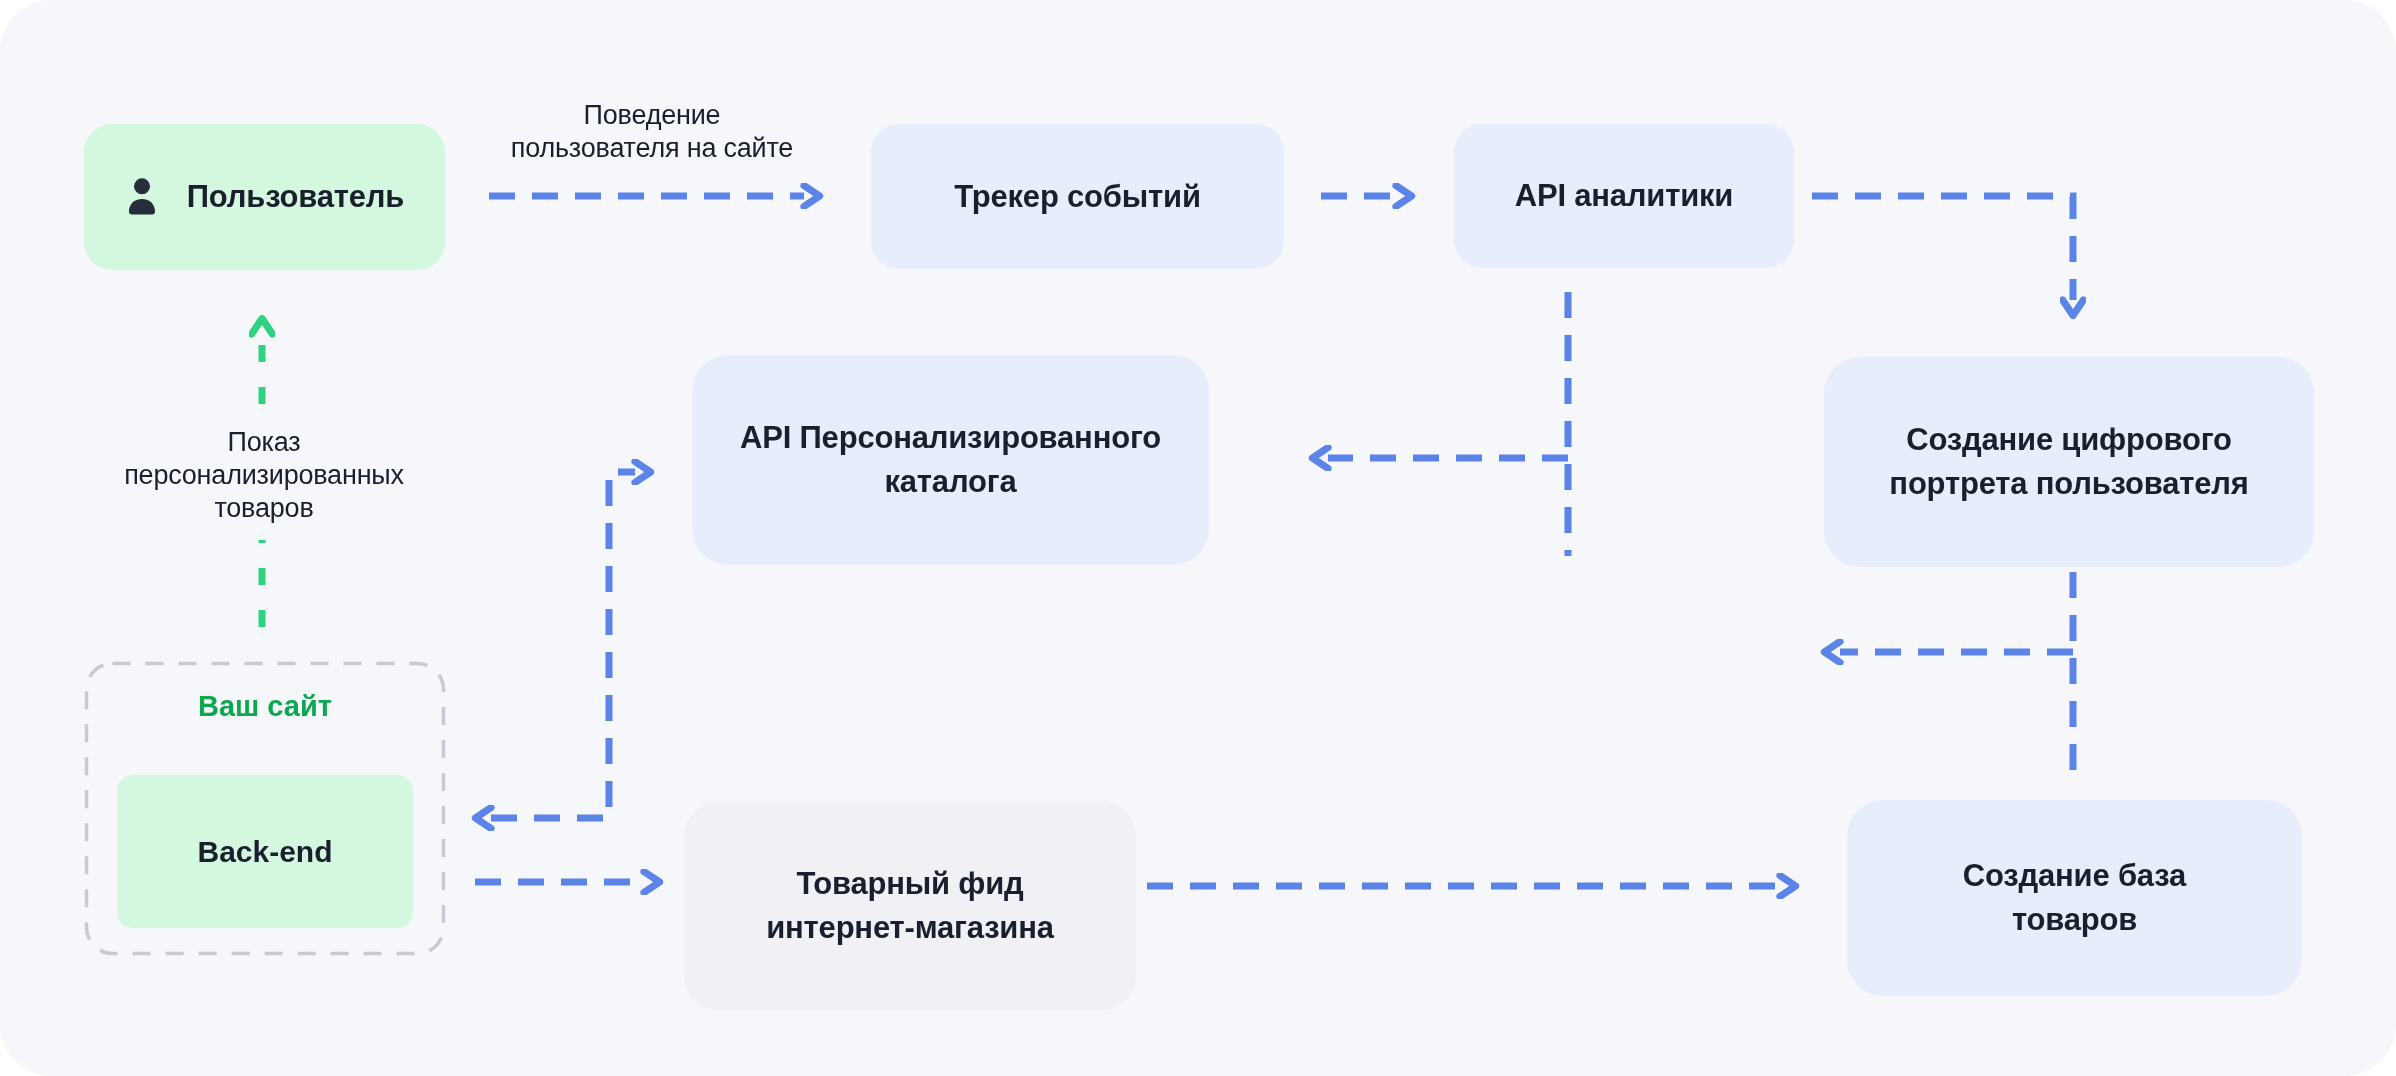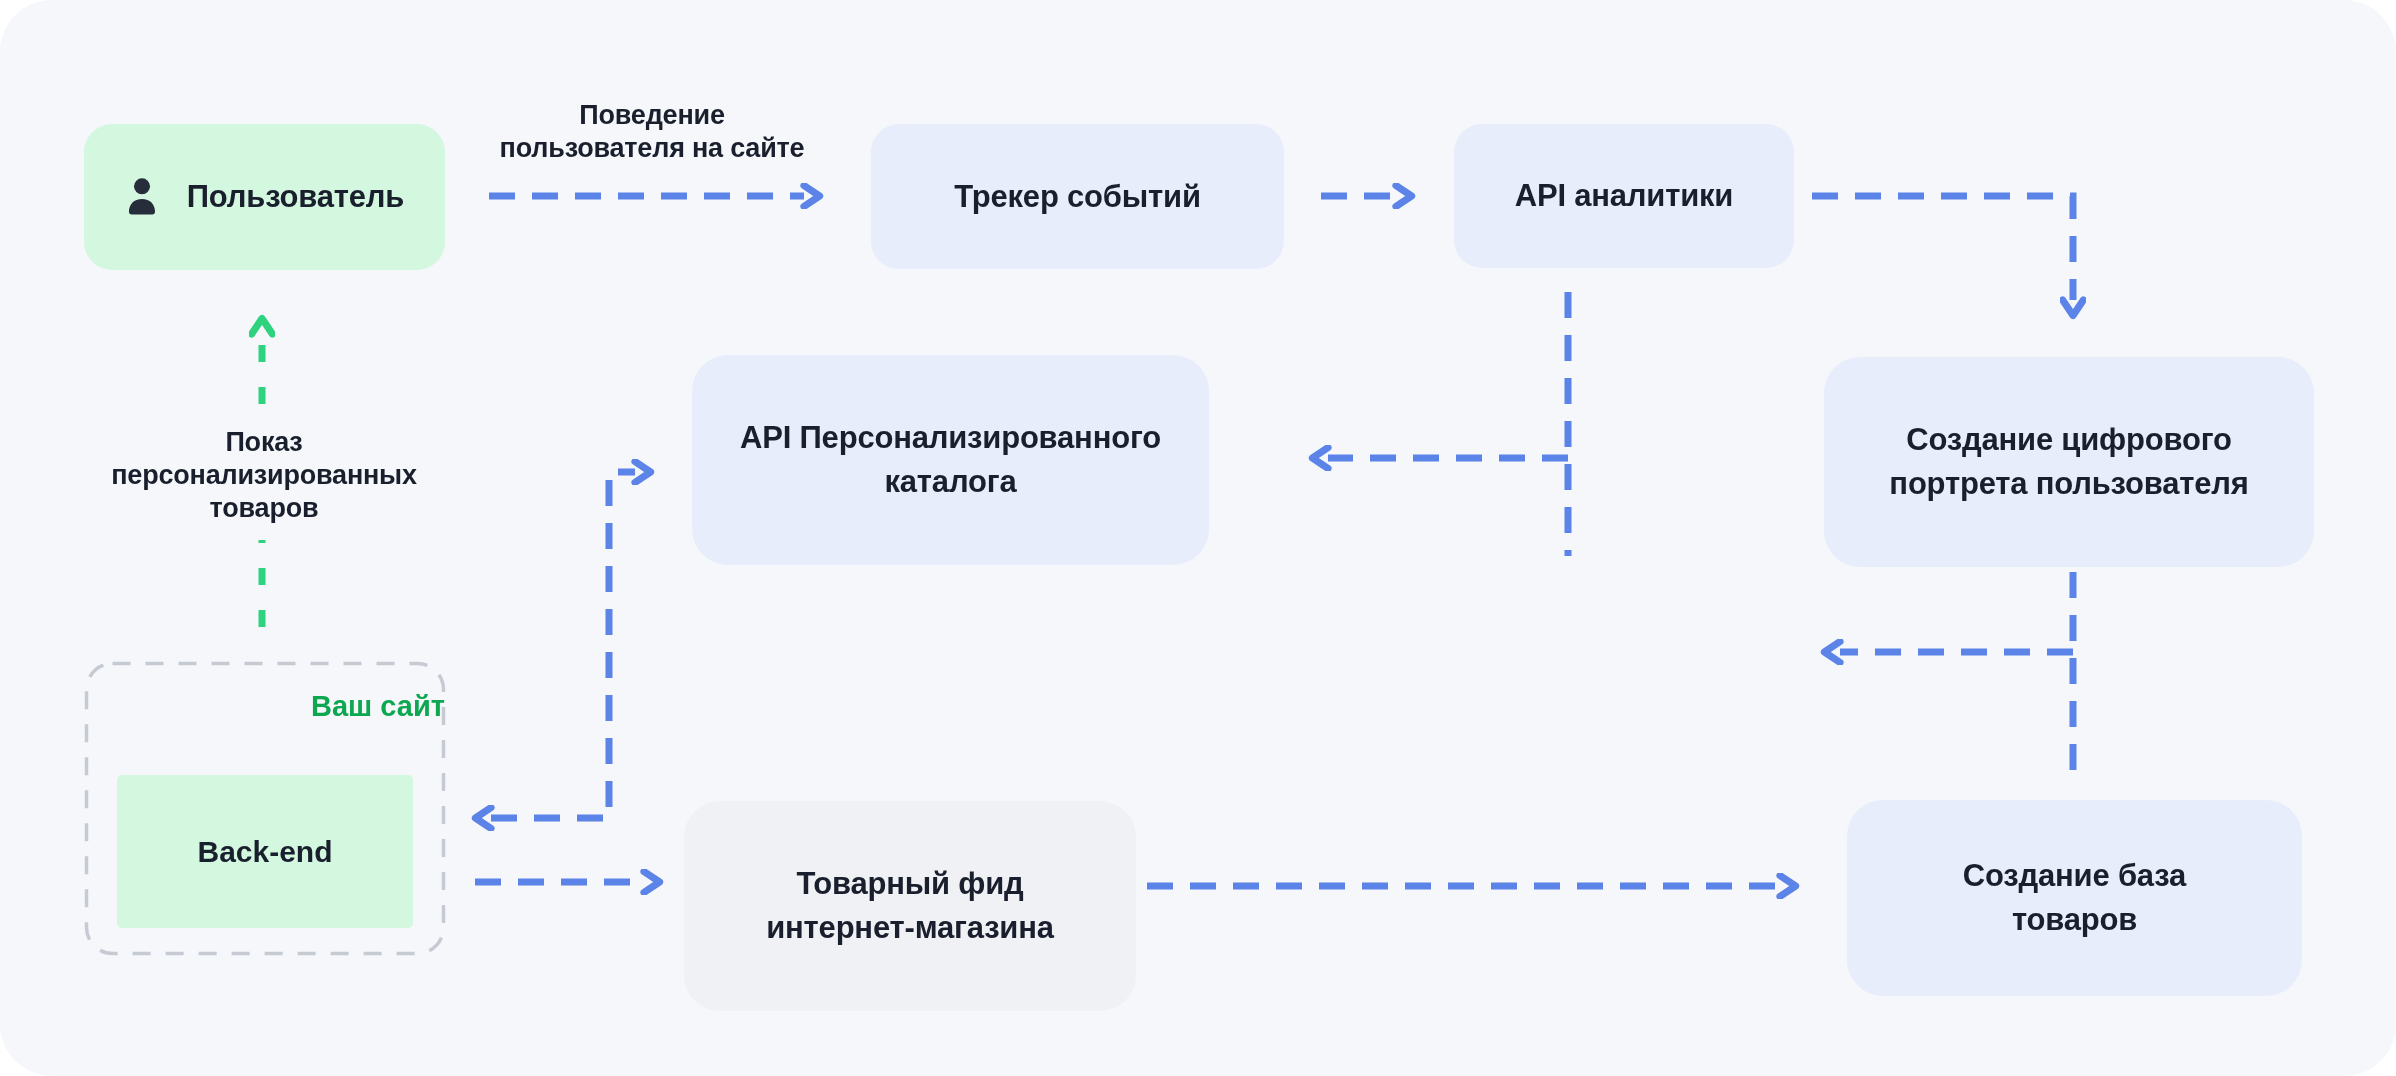--- a/index.html
+++ b/index.html
@@ -13,27 +13,27 @@
   .stage{position:relative;width:2396px;height:1076px;background:var(--canvas-bg);
     border-radius:52px;overflow:hidden;}
   .node{position:absolute;display:flex;align-items:center;justify-content:center;
     border-radius:32px;color:var(--text-dark);font-weight:700;font-size:31px;
     line-height:44px;text-align:center;letter-spacing:-0.2px;}
   .lav{background:var(--box-lavender);}
   .grn{background:var(--box-green);}
   .gry{background:var(--box-gray);}
   .node .txt{display:block;}
   .row{display:flex;align-items:center;gap:28px;}
-  .edge-label{position:absolute;color:var(--text-dark);font-weight:700;font-size:27px;
+  .edge-label{position:absolute;color:var(--text-dark);font-weight:400;font-size:27px;
     line-height:33px;text-align:center;letter-spacing:-0.2px;}
   .site{position:absolute;left:85px;top:662px;width:360px;height:293px;}
-  .site-title{position:absolute;top:28px;left:0;width:100%;text-align:right;
+  .site-title{position:absolute;top:28px;left:0;width:100%;text-align:center;
     color:var(--green-text);font-weight:700;font-size:29px;}
   .backend{position:absolute;left:32px;top:113px;width:296px;height:153px;
-    background:var(--box-green);border-radius:5px;display:flex;align-items:center;
+    background:var(--box-green);border-radius:16px;display:flex;align-items:center;
     justify-content:center;color:var(--text-dark);font-weight:700;font-size:30px;}
   svg.edges{position:absolute;inset:0;width:100%;height:100%;pointer-events:none;z-index:5;}
   .e{fill:none;stroke-width:7;}
   .e-blue{stroke:var(--arrow-blue);stroke-dasharray:26 17;}
   .e-green{stroke:var(--arrow-green);stroke-dasharray:17 25;}
   .site-rect{fill:none;stroke:var(--site-border);stroke-width:3.5;stroke-dasharray:18 15;}
   .mchev{fill:none;stroke-width:5.5;stroke-linecap:round;stroke-linejoin:round;}
   .mblue{stroke:var(--arrow-blue);} .mgreen{stroke:var(--arrow-green);}
   .person-icon{width:34px;height:40px;flex:0 0 auto;}
   .person-icon *{fill:var(--icon-dark);}

